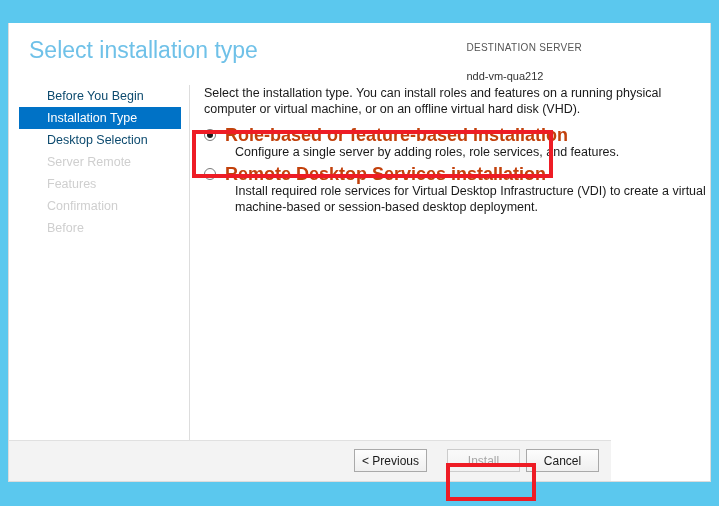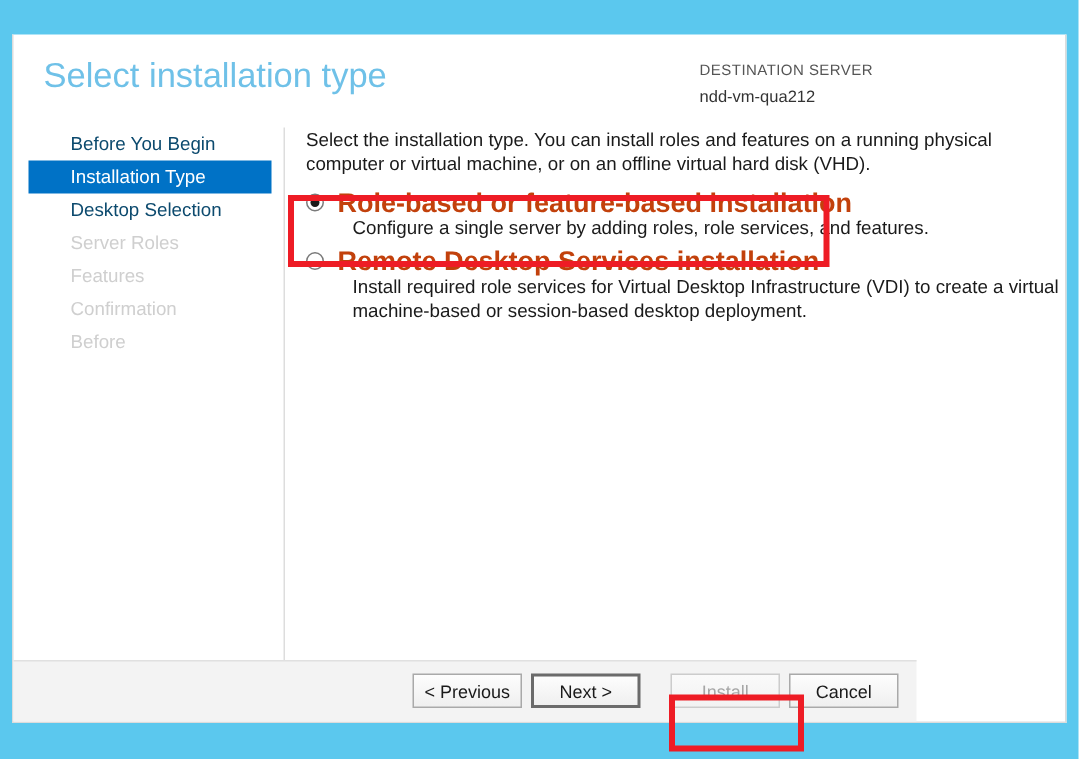--- a/index.html
+++ b/index.html
@@ -123,21 +123,21 @@
   .dest-label {
     font-size: 10px;
     color: #555555;
     letter-spacing: 0.3px;
     display: block;
   }
   .dest-name {
     font-size: 11px;
     color: #333333;
     display: block;
-    margin-top: 5px;
+    margin-top: 16px;
   }
 
   
   .sidebar {
     position: absolute;
     left: 0; top: 62px;
     width: 172px;
     height: 375px;
   }
   .nav-item {
@@ -307,21 +307,21 @@
       <div class="dest-block">
         <span class="dest-label">DESTINATION SERVER</span>
         <span class="dest-name">ndd-vm-qua212</span>
       </div>
     </div>
 
     <div class="sidebar">
       <div class="nav-item">Before You Begin</div>
       <div class="nav-item selected">Installation Type</div>
       <div class="nav-item">Desktop Selection</div>
-      <div class="nav-item disabled">Server Roles</div>
+      <div class="nav-item disabled">Server Remote</div>
       <div class="nav-item disabled">Features</div>
       <div class="nav-item disabled">Confirmation</div>
       <div class="nav-item disabled">Before</div>
     </div>
 
     <div class="v-divider"></div>
 
     <div class="content">
       <p class="intro">Select the installation type. You can install roles and features on a running physical computer or virtual machine, or on an offline virtual hard disk (VHD).</p>
 
@@ -338,21 +338,20 @@
           <span class="opt-title">Remote Desktop Services installation</span>
           <span class="opt-desc">Install required role services for Virtual Desktop Infrastructure (VDI) to create a virtual machine-based or session-based desktop deployment.</span>
         </div>
 
       </div>
     </div>
 
     <div class="footer">
       <div class="btn-row">
         <div class="btn">&lt; Previous</div>
-        <div class="btn gap-left default">Next &gt;</div>
         <div class="btn gap-big disabled">Install</div>
         <div class="btn gap-left">Cancel</div>
       </div>
     </div>
 
   </div>
 
   <div class="annot-box" id="annot-option"></div>
   <div class="annot-box" id="annot-next"></div>
 

